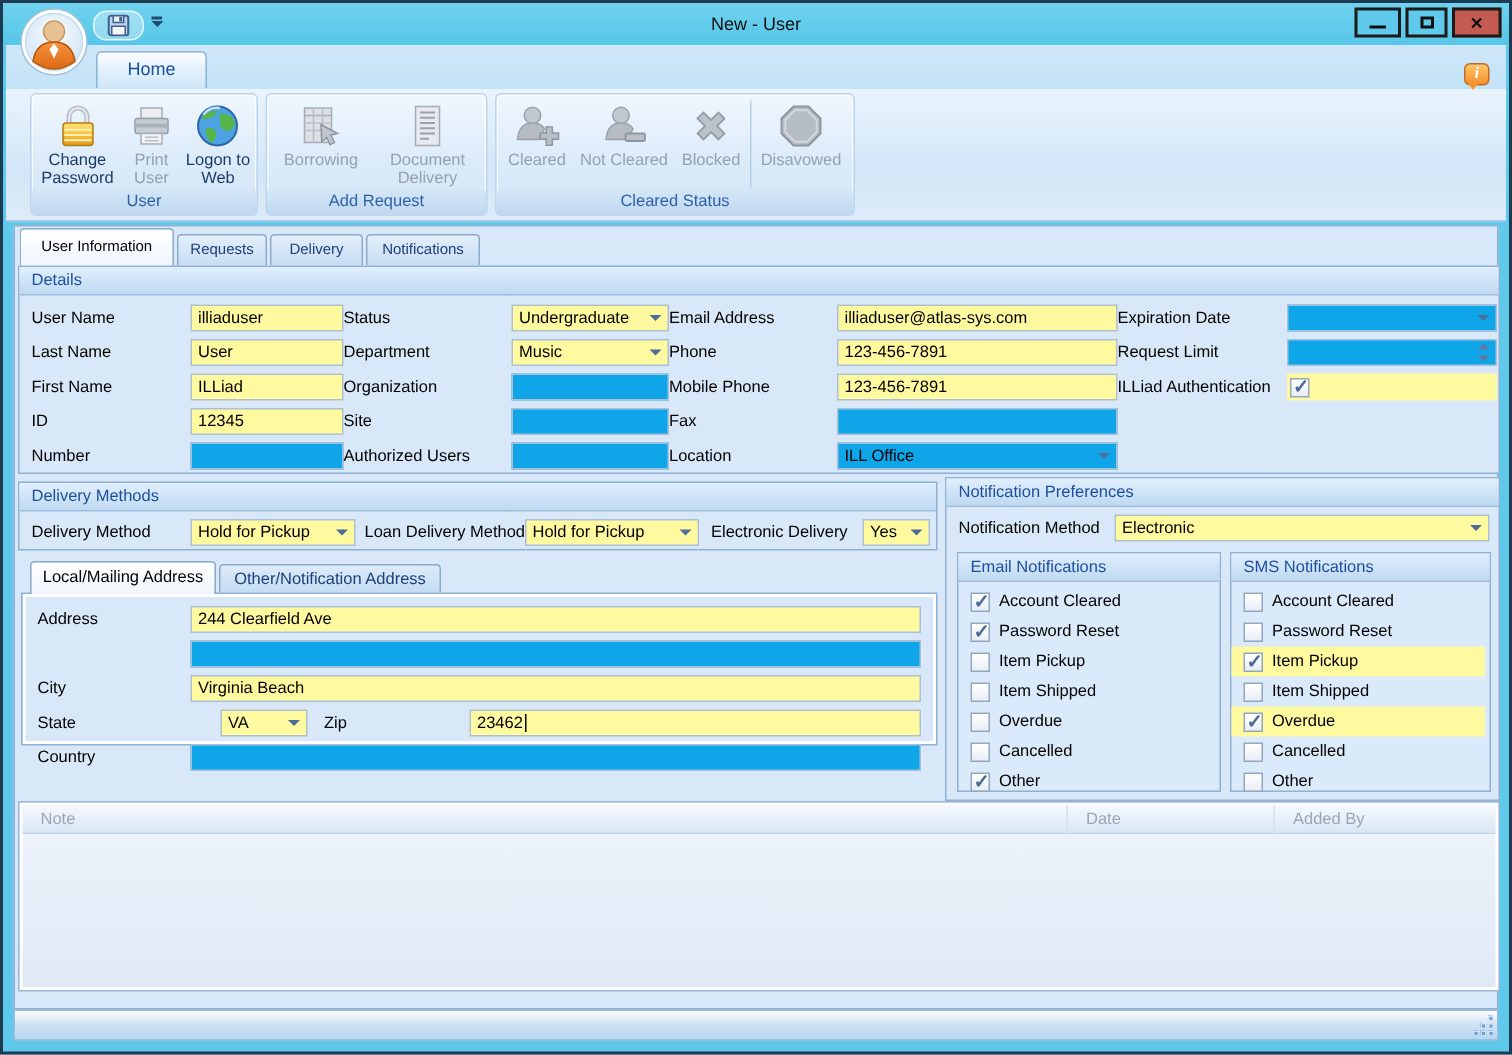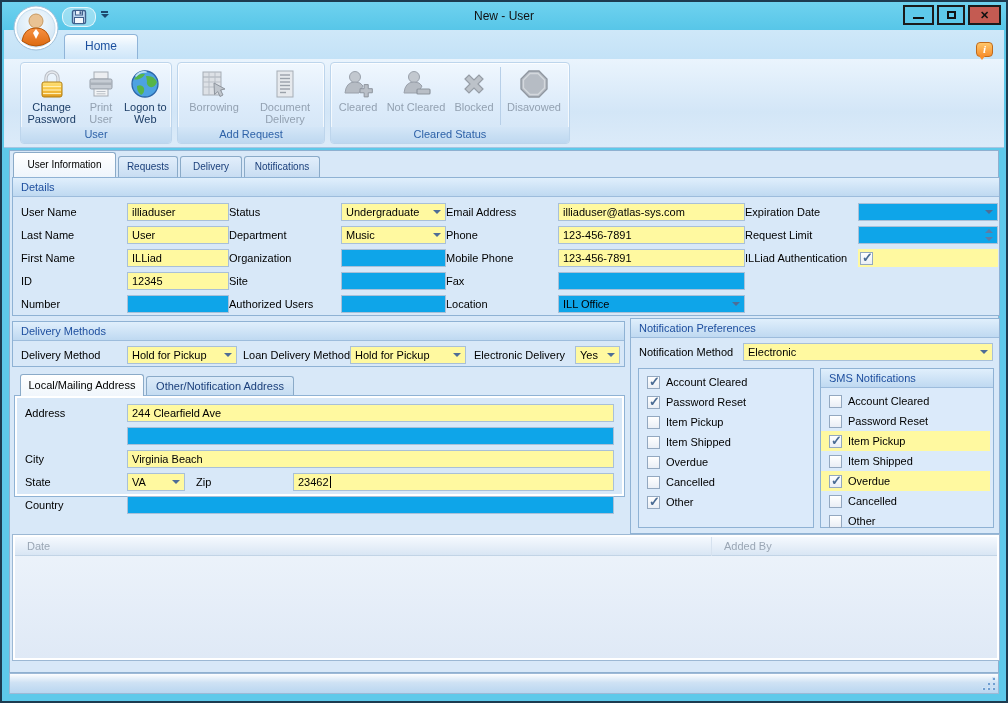--- a/index.html
+++ b/index.html
@@ -100,21 +100,21 @@
   .cbrow .cl { font-size: 11px; }
   .cbrow.hl { background: #fff9a0; }
   
   .atab { position: absolute; border: 1px solid #8aaac8; border-bottom: none; border-radius: 3px 3px 0 0;
     text-align: center; cursor: pointer; font-size: 11px; }
   .atab.active { background: linear-gradient(#ffffff, #f0f6fc); color: #000; z-index: 2; }
   .atab.inactive { background: linear-gradient(#dcebf9, #c3dbf1); color: #1b3f7a; }
   .addr-box { position: absolute; border: 1px solid #8fb2d4; box-shadow: inset 0 0 0 2px #fff; background: #d8e8f8; }
   .agrid { display: grid; padding: 8px 10px 0 10px; row-gap: 5px; align-items: center;
     grid-template-columns: 102px 1fr; }
-  .staterow { display: flex; align-items: center; }
+  .staterow { display: flex; align-items: center; margin-left: 20px; }
   .caret { display: inline-block; width: 1px; height: 12px; background: #000; margin-left: 1px; }
   
   .ntable { position: absolute; border: 1px solid #9cb8d4; box-shadow: inset 0 0 0 2px #fff;
     background: linear-gradient(#eef4fb, #dfe9f6); }
   .nthead { position: absolute; left: 2px; right: 2px; top: 2px; height: 19px;
     background: linear-gradient(#f5f9fe, #d9e6f4); border-bottom: 1px solid #c2d4e6;
     display: grid; grid-template-columns: 1fr 138px 148px; align-items: center;
     color: #9aa6b4; font-size: 11px; }
   .nthead .col { padding-left: 12px; border-left: 1px solid #d6e2ef; height: 100%; line-height: 19px; cursor: pointer; }
   .nthead .col:first-child { border-left: none; }
@@ -447,20 +447,21 @@
       <div class="gbox-hdr">Notification Preferences</div>
       <div class="nm-row">
         <span class="frow-label">Notification Method</span>
         <div class="fld yellow dd">
             <span>Electronic</span>
             <span class="arr"></span>
           </div>
       </div>
 
       <div class="subbox" style="left:7px;top:49px;width:176px;height:160px">
+        <div class="gbox-hdr">Email Notifications</div>
         <div style="padding-top:3px">
           <div class="cbrow">
               <span class="cb checked"></span>
               <span class="cl">Account Cleared</span>
             </div>
           <div class="cbrow">
               <span class="cb checked"></span>
               <span class="cl">Password Reset</span>
             </div>
           <div class="cbrow">
@@ -552,20 +553,21 @@
         </div>
         <span class="frow-label">Country</span>
         <div class="fld">
             <span></span>
           </div>
       </div>
     </div>
 
     <div class="ntable" style="left:2px;top:383px;width:988px;height:127px">
       <div class="nthead">
+        <div class="col">Note</div>
         <div class="col">Date</div>
         <div class="col">Added By</div>
       </div>
     </div>
   </div>
 
   <div class="statusbar">
     <div class="grip">
       <i class="d1"></i>
         <i class="d2"></i>

